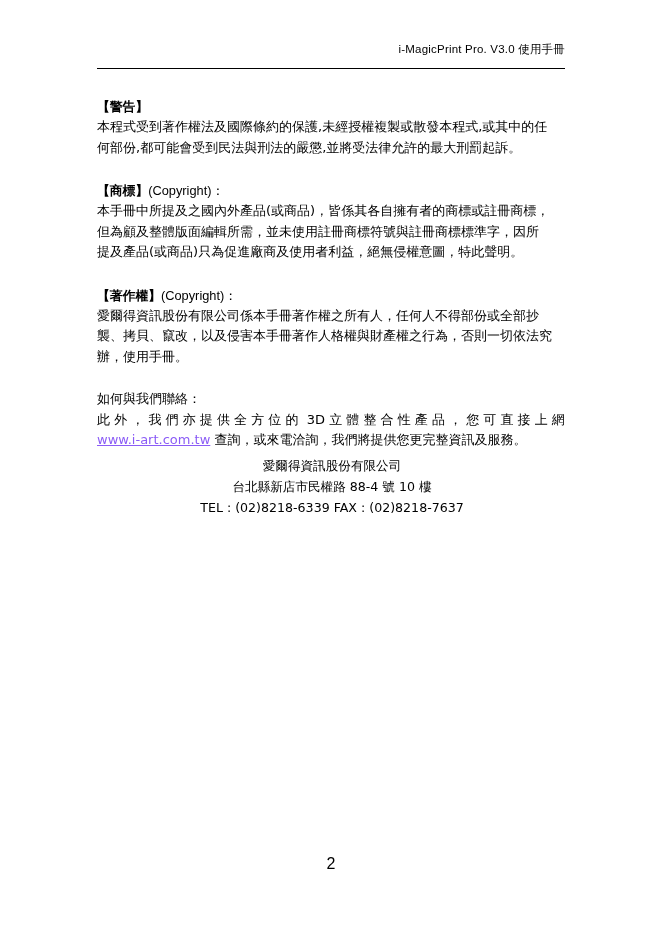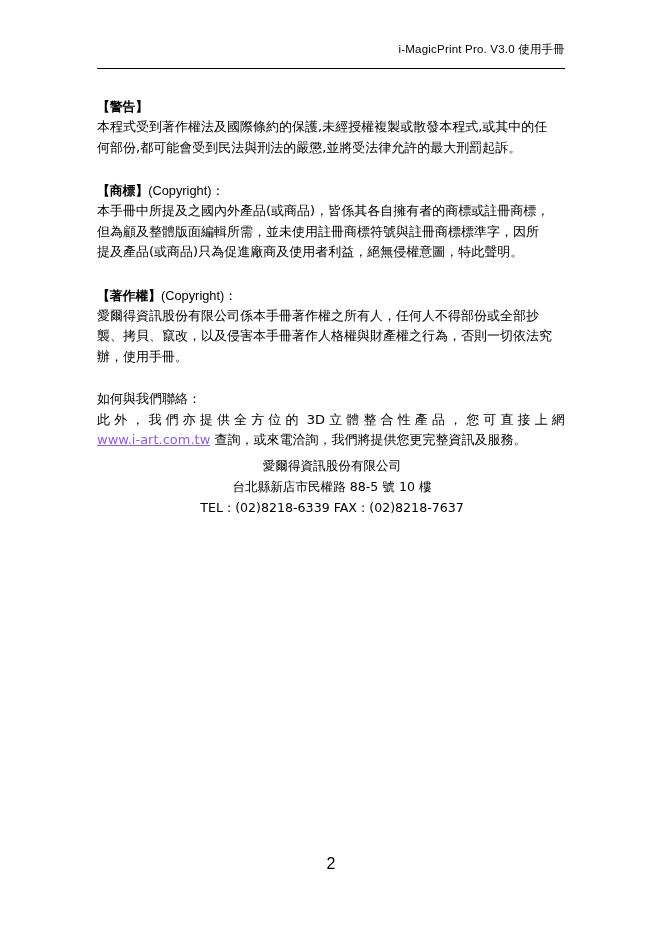--- a/index.html
+++ b/index.html
@@ -143,19 +143,19 @@
     <div class="block">
       <div class="line cjk">如何與我們聯絡：</div>
       <div class="line cjk">此 外 ， 我 們 亦 提 供 全 方 位 的  3D 立 體 整 合 性 產 品 ， 您 可 直 接 上 網</div>
       <div class="line cjk"><a class="link" href="#">www.i-art.com.tw</a><span> 查詢，或來電洽詢，我們將提供您更完整資訊及服務。</span></div>
     </div>
 
   </div>
 
   <div class="contact-block">
     <div class="contact-line">愛爾得資訊股份有限公司</div>
-    <div class="contact-line">台北縣新店市民權路 88-5 號 10 樓</div>
+    <div class="contact-line">台北縣新店市民權路 88-4 號 10 樓</div>
     <div class="contact-line latin">TEL : (02)8218-6339    FAX : (02)8218-7637</div>
   </div>
 
   <div class="pagenum">2</div>
 
 </div>
 
 </body></html>

